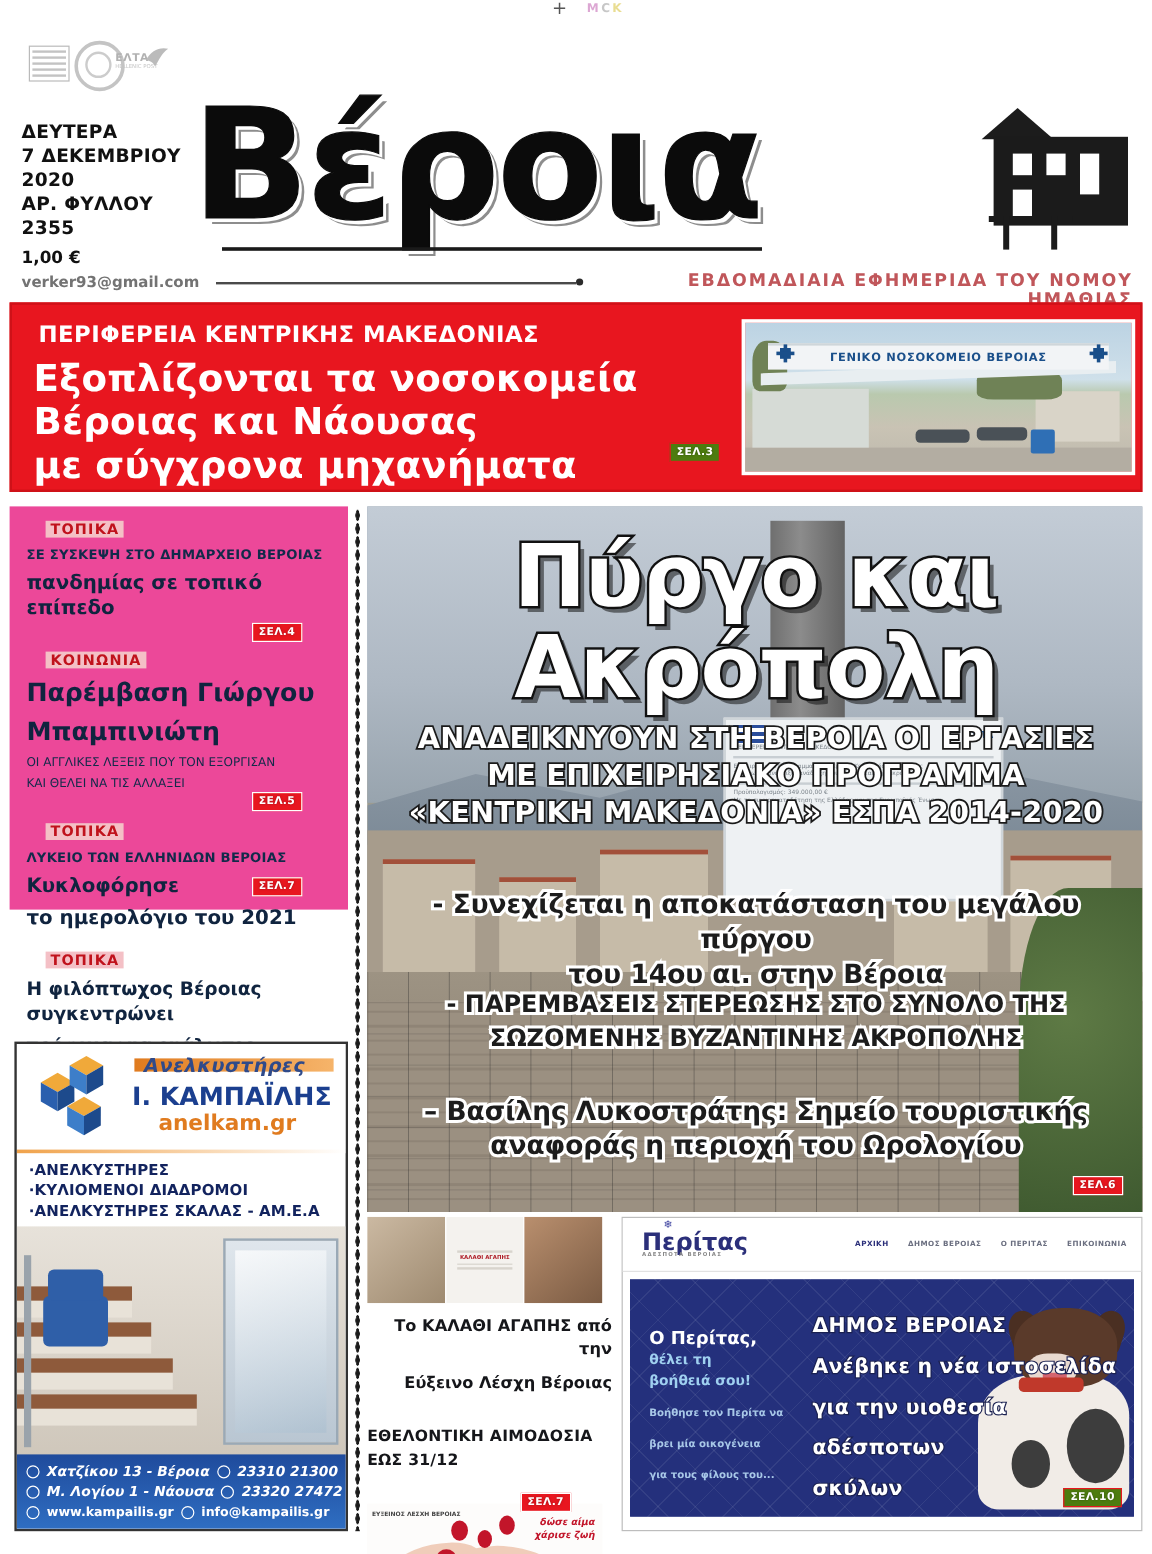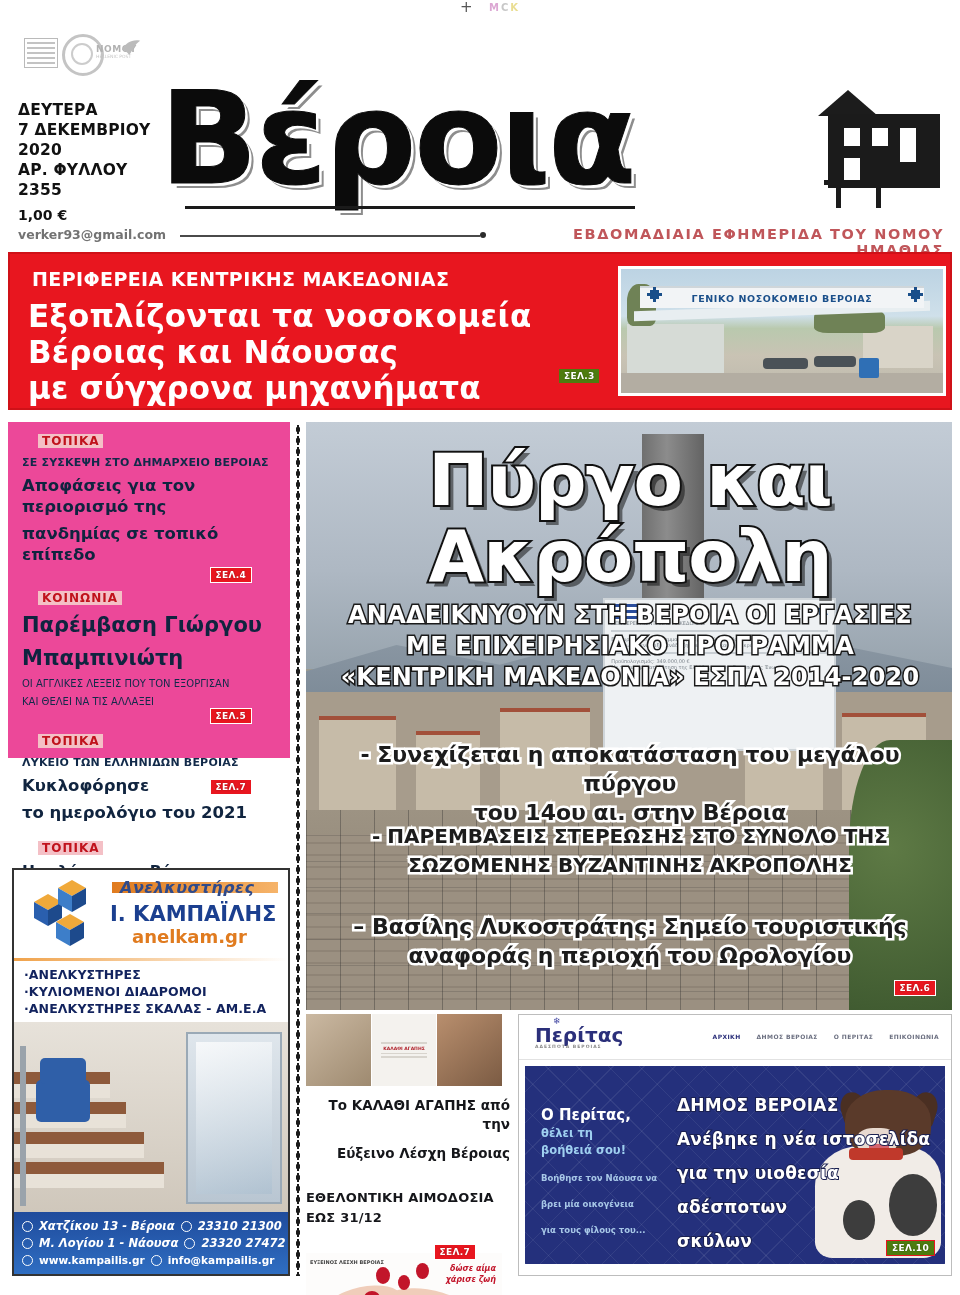--- a/index.html
+++ b/index.html
@@ -256,21 +256,21 @@
 
   <div class="elta">
     <div class="bars">
         <i></i>
         <i></i>
         <i></i>
         <i></i>
         <i></i>
       </div>
     <div class="circ"></div>
-    <div class="lbl">ΝΟΜΟΥ</div>
+    <div class="lbl">ΕΛΤΑ</div>
     <div class="sub">HELLENIC POST</div>
     <svg class="bird" viewBox="0 0 24 24">
       <path d="M2 14 C6 6, 14 2, 22 4 C16 8, 14 14, 10 20 C8 16, 5 15, 2 14 Z" fill="#7a7a7a"></path>
     </svg>
   </div>
 
   <div class="dateblock">
     <div class="d1">ΔΕΥΤΕΡΑ</div>
     <div class="d2">7 ΔΕΚΕΜΒΡΙΟΥ 2020</div>
     <div class="d3">ΑΡ. ΦΥΛΛΟΥ 2355</div>
@@ -326,21 +326,20 @@
     <div class="car" style="left:60%;top:70%;width:13%;height:9%;"></div>
     <div class="bin" style="left:74%;top:72%;width:6%;height:16%;"></div>
   </div>
 </div>
 
 <div class="sidebar">
 
   <div class="side-item" style="padding-top:8px;">
     <span class="side-cat">ΤΟΠΙΚΑ</span>
     <div class="side-over">ΣΕ ΣΥΣΚΕΨΗ ΣΤΟ ΔΗΜΑΡΧΕΙΟ ΒΕΡΟΙΑΣ</div>
-    <div class="side-head">Αποφάσεις για τον περιορισμό της</div>
     <div class="side-head">πανδημίας σε τοπικό επίπεδο</div>
     <div style="height:22px;position:relative;">
       <span class="selbadge side-badge" style="top:2px;">ΣΕΛ.4</span>
     </div>
   </div>
 
   <div class="side-item">
     <span class="side-cat">ΚΟΙΝΩΝΙΑ</span>
     <div class="side-head big">Παρέμβαση Γιώργου</div>
     <div class="side-head big">Μπαμπινιώτη</div>
@@ -535,21 +534,21 @@
       <span>ΔΗΜΟΣ ΒΕΡΟΙΑΣ</span>
       <span>Ο ΠΕΡΙΤΑΣ</span>
       <span>ΕΠΙΚΟΙΝΩΝΙΑ</span>
     </div>
   </div>
   <div class="banner">
     <div class="lefttxt">
       <div class="l1">Ο Περίτας,</div>
       <div class="l2">θέλει τη</div>
       <div class="l2">βοήθειά σου!</div>
-      <div class="l3">Βοήθησε τον Νάουσα να</div>
+      <div class="l3">Βοήθησε τον Περίτα να</div>
       <div class="l3">βρει μία οικογένεια</div>
       <div class="l3">για τους φίλους του...</div>
     </div>
     <div class="dog">
       <div class="ear" style="right:74px;top:2px;transform:rotate(-18deg);"></div>
       <div class="ear" style="right:4px;top:2px;transform:rotate(18deg);"></div>
       <div class="body"></div>
       <div class="patch" style="right:4px;top:84px;width:48px;height:62px;"></div>
       <div class="patch" style="right:66px;top:110px;width:32px;height:40px;"></div>
       <div class="head"></div>

